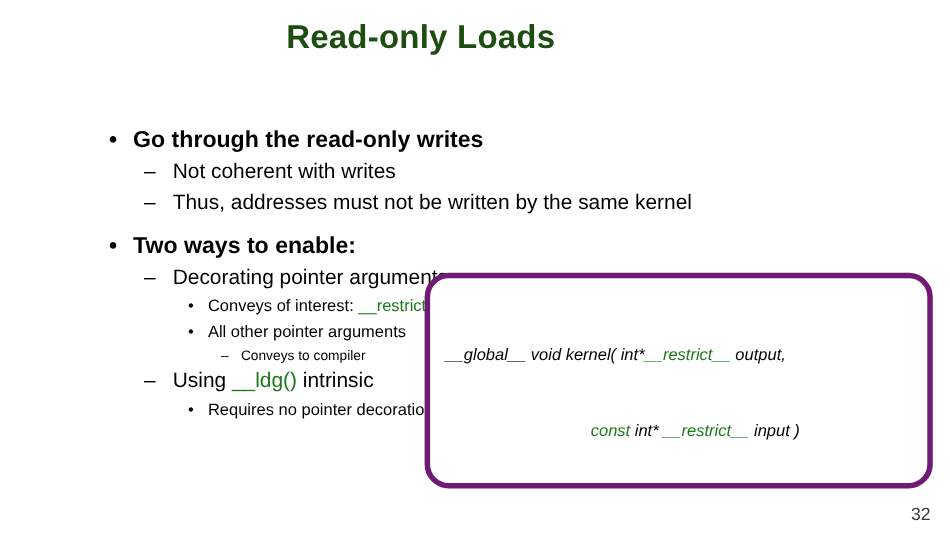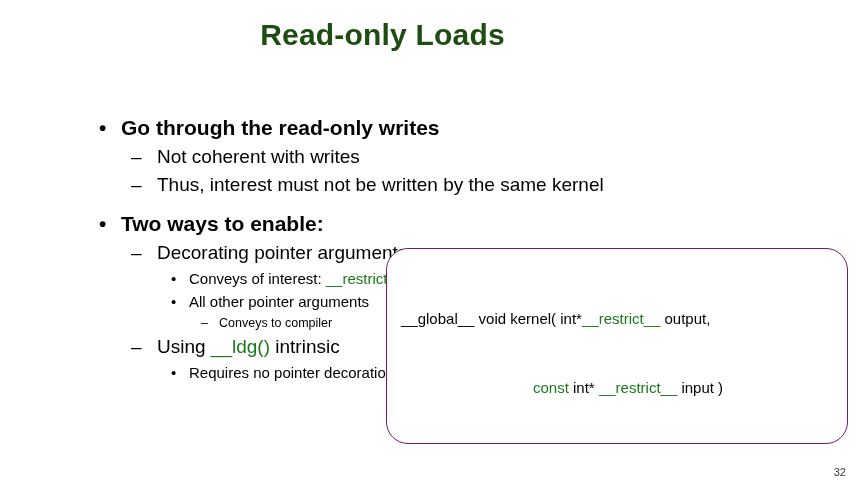--- a/index.html
+++ b/index.html
@@ -105,44 +105,45 @@
   .sp-gap { height: 9px; }
 
   
   #code-box {
     position: absolute;
     left: 386px;
     top: 248px;
     width: 462px;
     height: 196px;
     box-sizing: border-box;
-    border: 1px solid #701a75;
+    border: 5px solid #701a75;
     border-radius: 22px;
     background: #ffffff;
     overflow: hidden;
+    font-style: italic;
   }
   #code-text {
     position: absolute;
     left: 14px;
     top: 12px;
     right: 8px;
     font-size: 15px;
     line-height: 23px;
     color: #000000;
     white-space: pre;
   }
   .code-line { white-space: pre; }
   .code-indent-sig { padding-left: 132px; }
 
   
   #page-number {
     position: absolute;
     right: 18px;
     bottom: 8px;
-    font-size: 11px;
+    font-size: 16px;
     color: #3a3a3a;
   }
 </style>
 </head>
 <body>
 
 <div id="slide">
 
   <div id="slide-title">Read-only Loads</div>
 
@@ -153,21 +154,21 @@
       <span>Go through the read-only writes</span>
     </div>
 
     <div class="lvl2">
       <span class="mk">–</span>
       <span>Not coherent with writes</span>
     </div>
 
     <div class="lvl2">
       <span class="mk">–</span>
-      <span>Thus, interest must not be written by the same kernel</span>
+      <span>Thus, addresses must not be written by the same kernel</span>
     </div>
 
     <div class="sp-gap"></div>
 
     <div class="lvl1">
       <span class="mk">•</span>
       <span>Two ways to enable:</span>
     </div>
 
     <div class="lvl2">

